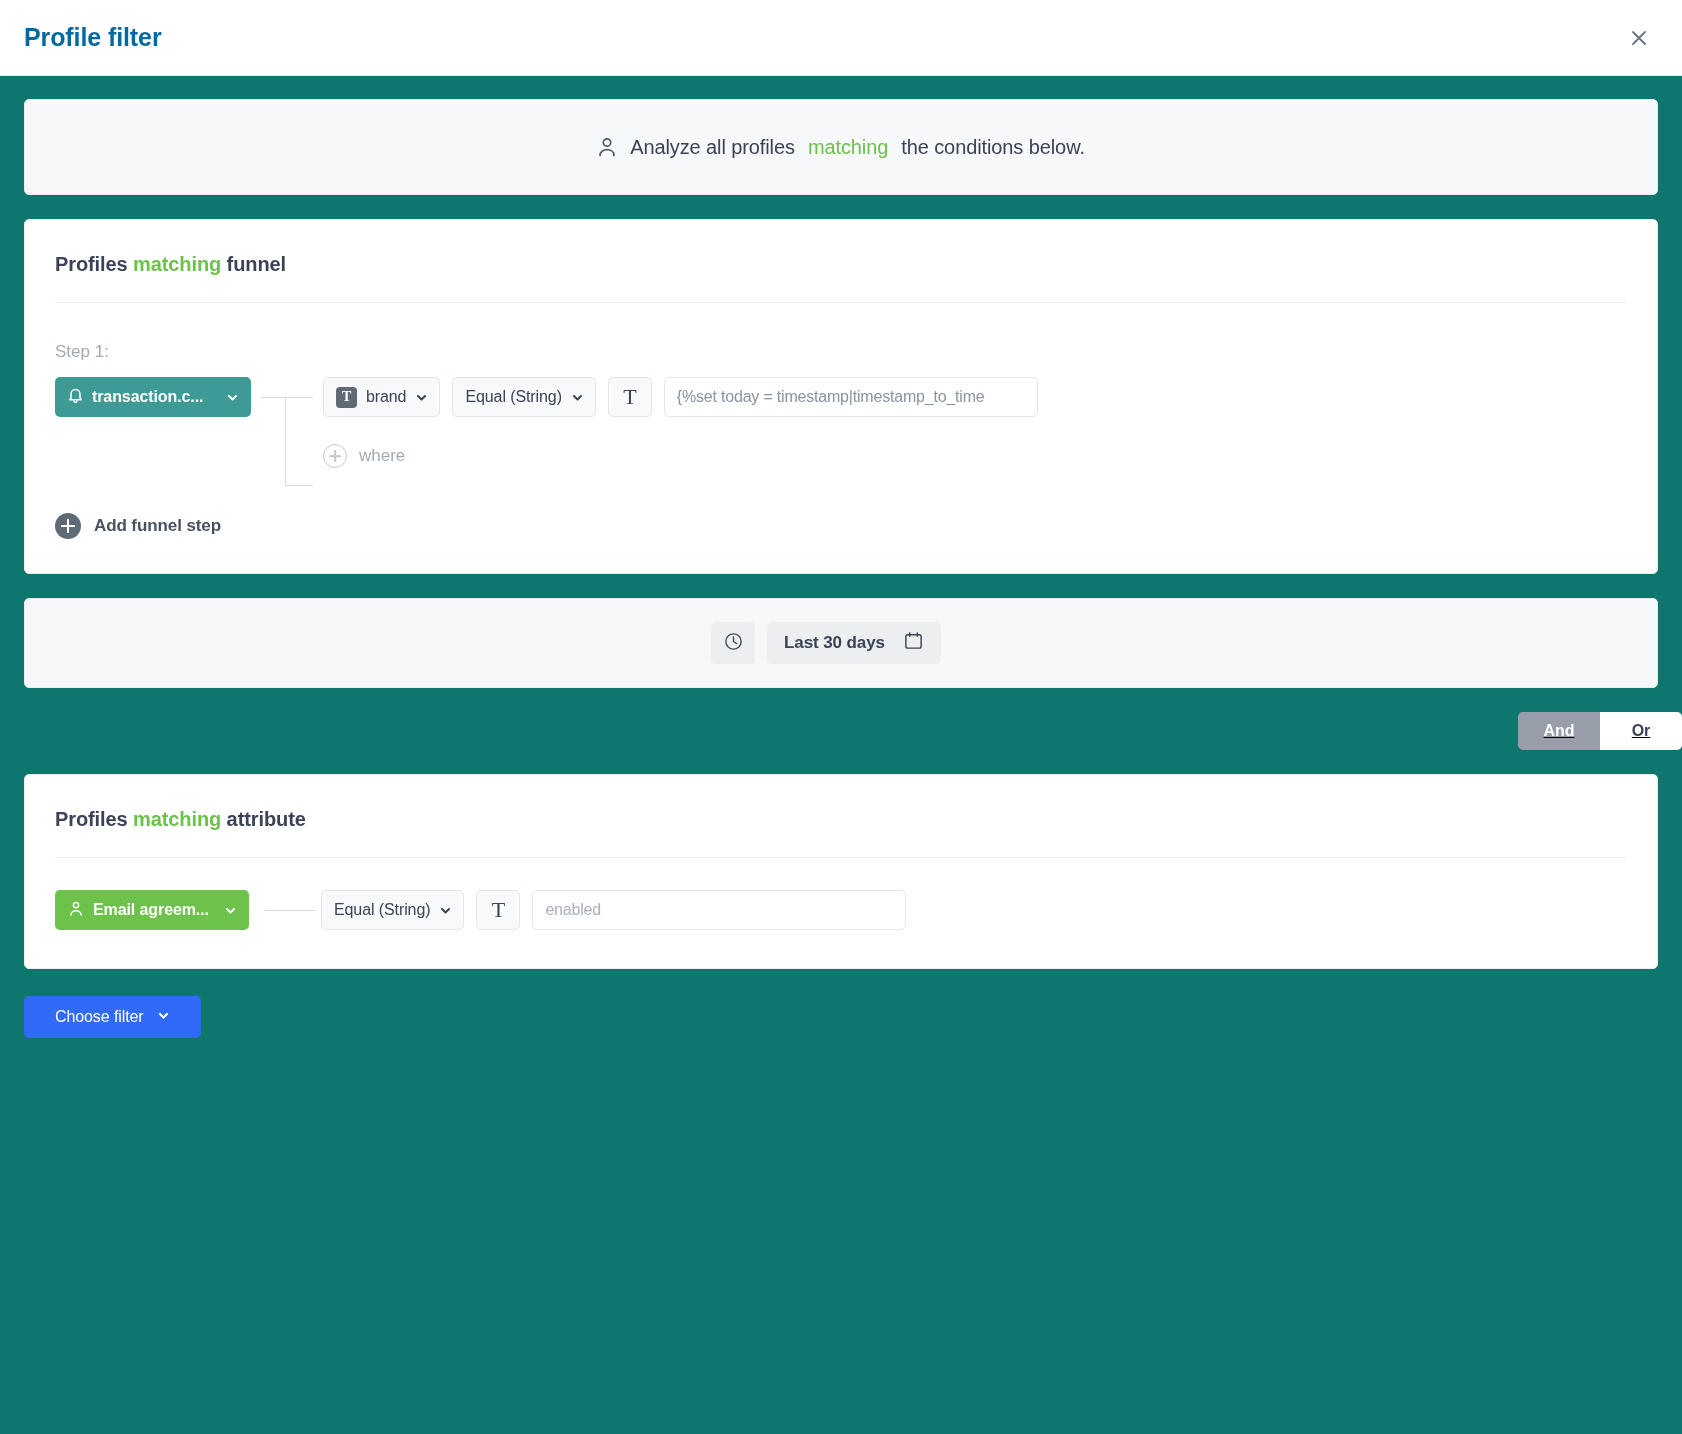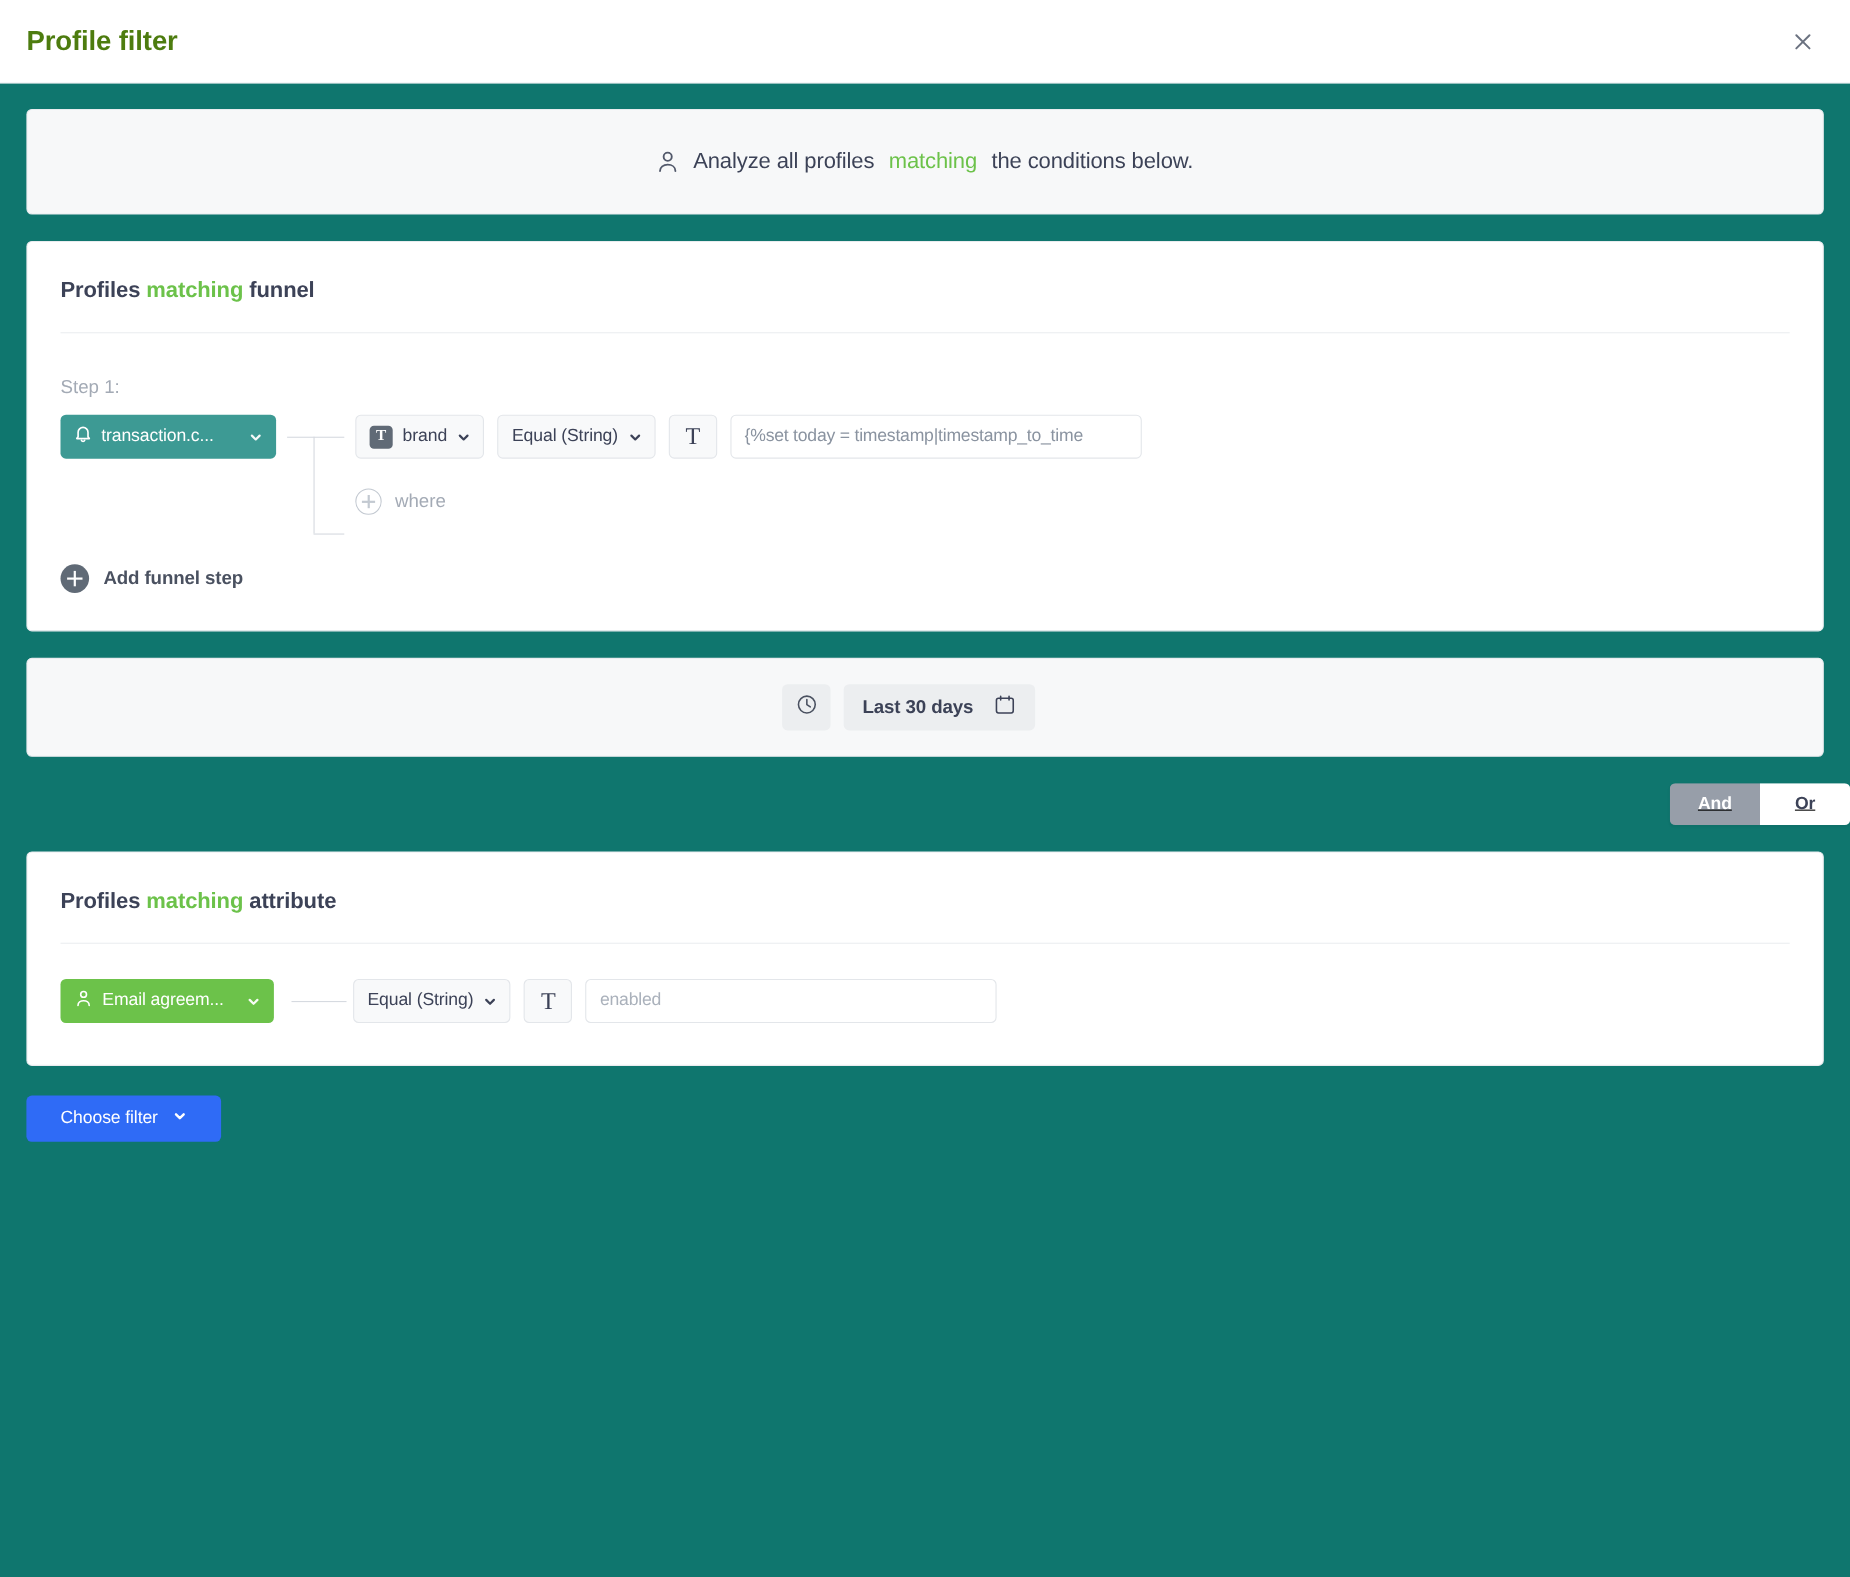--- a/index.html
+++ b/index.html
@@ -22,21 +22,21 @@
     height: 76px;
     flex: 0 0 76px;
     display: flex; align-items: center;
     padding: 0 26px 0 24px;
     background: #ffffff;
     border-bottom: 1px solid #e9ecef;
   }
   .modal-title {
     font-size: 25px;
     font-weight: 600;
-    color: #4d7c0f;
+    color: #0369a1;
     letter-spacing: -0.1px;
   }
   .close-btn {
     margin-left: auto;
     width: 34px; height: 34px;
     display: flex; align-items: center; justify-content: center;
     cursor: pointer;
     color: #6b7280;
   }
   .close-btn svg { display:block; }
@@ -110,21 +110,21 @@
   
   .pill {
     height: 40px;
     border-radius: 5px;
     display: inline-flex;
     align-items: center;
     gap: 9px;
     padding: 0 12px 0 13px;
     color: #ffffff;
     font-size: 16px;
-    font-weight: 400;
+    font-weight: 700;
     cursor: pointer;
     white-space: nowrap;
     letter-spacing: -0.1px;
   }
   .pill.teal { background: #3d9a94; width: 196px; }
   .pill.green { background: #6cc24a; width: 194px; }
   .pill .pill-label { flex: 1 1 auto; overflow: hidden; }
   .pill .caret { opacity: .95; display:flex; }
 
   

